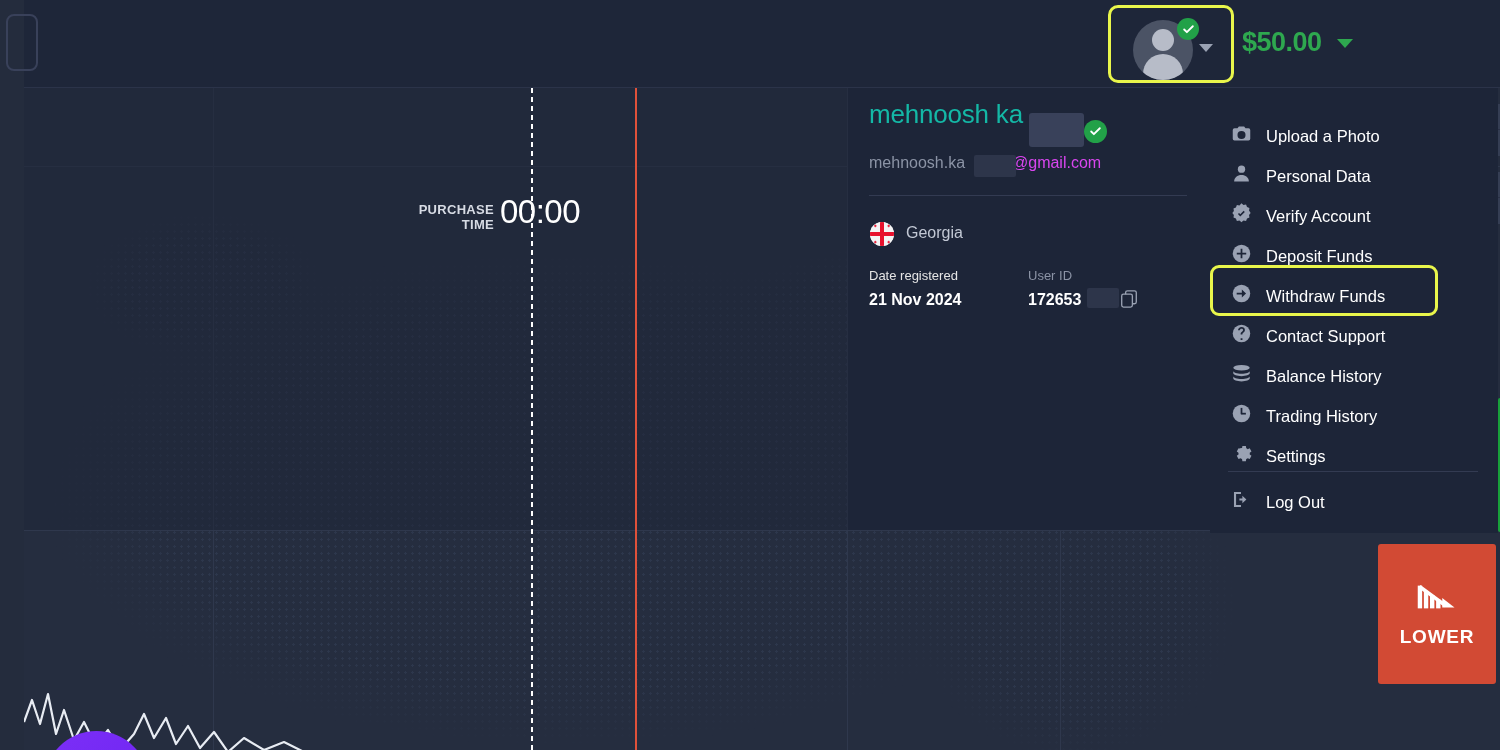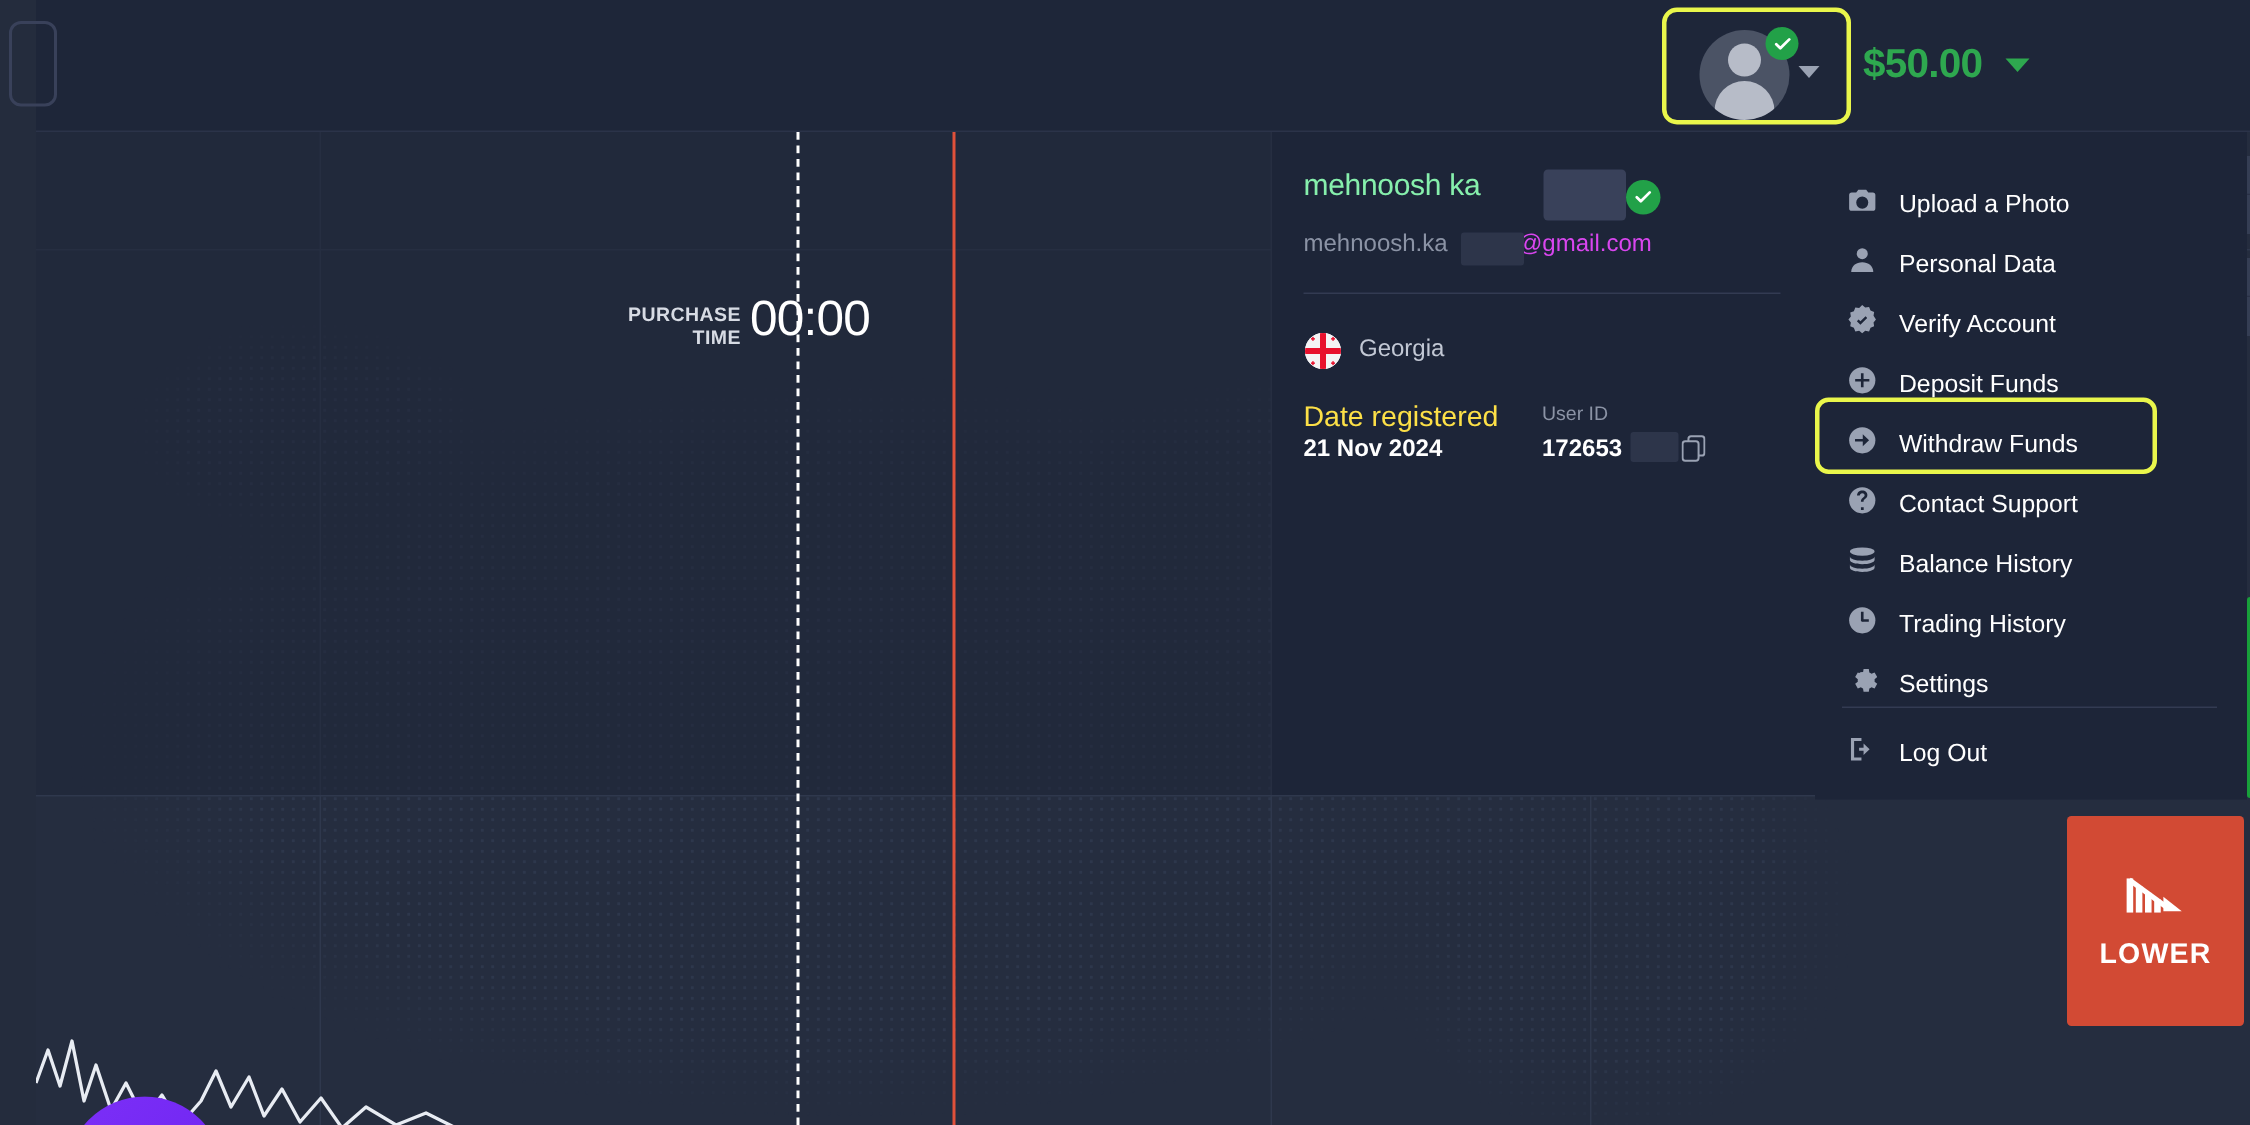--- a/index.html
+++ b/index.html
@@ -147,22 +147,22 @@
   }
   .lower-btn svg { width:42px; height:34px; margin-bottom:12px; }
   .lower-label { color:#fff; font-size:19px; font-weight:bold; letter-spacing:.8px; }
 
   
   .profile-panel {
     position:absolute; left:824px; top:88px; width:362px; height:442px;
     background:#1d2538;
   }
   .p-name {
-    position:absolute; left:21px; top:25px;
-    color:#86efac; font-size:20px; letter-spacing:-.2px;
+    position:absolute; left:21px; top:11px;
+    color:#14b8a6; font-size:26px; letter-spacing:-.2px;
   }
   .p-name-redact {
     position:absolute; left:1005px; top:113px; width:55px; height:34px;
     background:#39415a; border-radius:3px;
   }
   .p-verified {
     position:absolute; left:1060px; top:120px; width:23px; height:23px;
     border-radius:50%; background:#22a148;
     display:flex; align-items:center; justify-content:center;
   }
@@ -174,21 +174,21 @@
   }
   .p-email-2 { position:absolute; left:164px; top:66px; color:#d946ef; font-size:16px; }
   .p-divider {
     position:absolute; left:21px; top:107px; width:318px; height:1px; background:#333b52;
   }
   .p-flag {
     position:absolute; left:22px; top:134px; width:24px; height:24px;
     border-radius:50%; background:#f2f3f5; overflow:hidden;
   }
   .p-country { position:absolute; left:58px; top:136px; color:#c2c8d4; font-size:16px; }
-  .p-lbl-date { position:absolute; left:21px; top:180px; color:#fde047; font-size:19px; }
+  .p-lbl-date { position:absolute; left:21px; top:180px; color:#e5e5e5; font-size:13px; }
   .p-val-date { position:absolute; left:21px; top:203px; color:#ffffff; font-size:16px; font-weight:bold; }
   .p-lbl-uid  { position:absolute; left:180px; top:180px; color:#8b93a5; font-size:13px; }
   .p-val-uid  { position:absolute; left:180px; top:203px; color:#ffffff; font-size:16px; font-weight:bold; }
   .p-uid-redact {
     position:absolute; left:1063px; top:288px; width:32px; height:20px;
     background:#2d354a; border-radius:2px;
   }
   .copy-icon {
     position:absolute; left:1097px; top:290px; width:16px; height:18px; cursor:pointer;
   }

